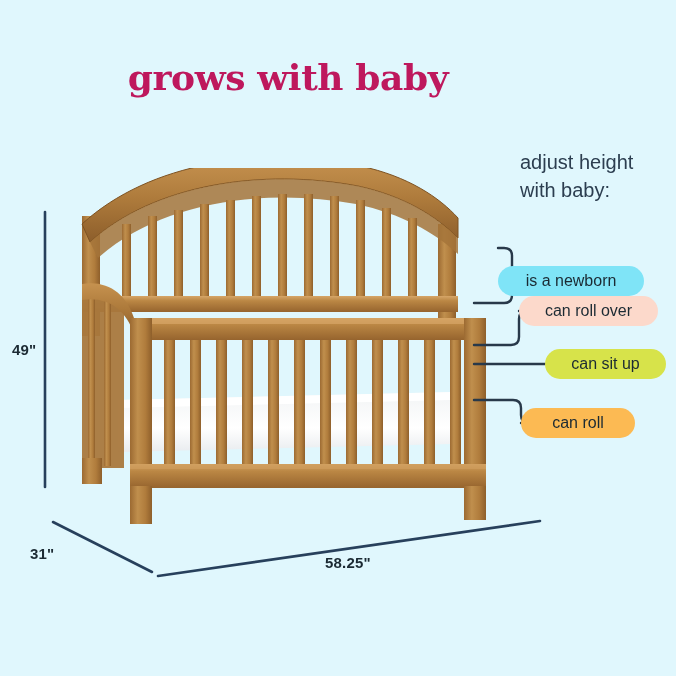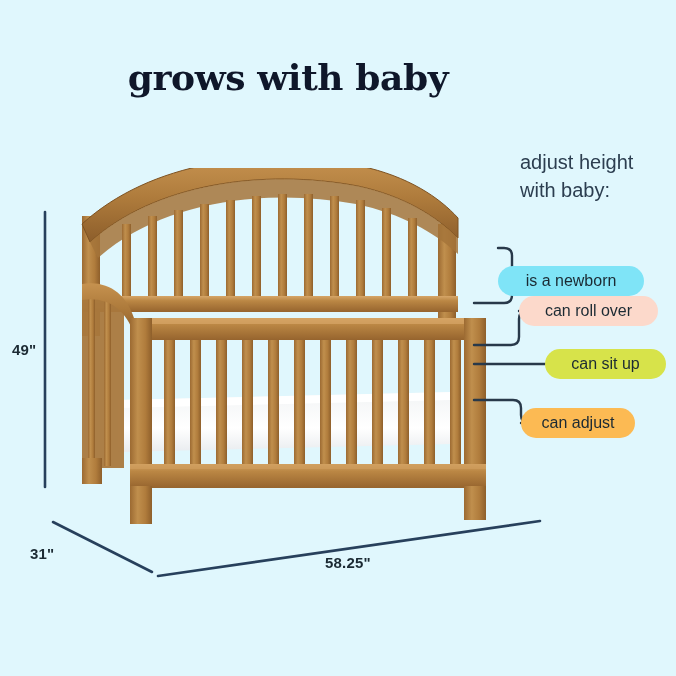--- a/index.html
+++ b/index.html
@@ -24,21 +24,21 @@
   .title {
     position: absolute;
     left: 0;
     top: 56px;
     width: 576px;
     text-align: center;
     font-family: "DejaVu Serif", "Liberation Serif", serif;
     font-weight: 700;
     font-size: 36px;
     letter-spacing: -0.4px;
-    color: #0f172a;
+    color: #be185d;
   }
 
   
   .adjust-heading {
     position: absolute;
     left: 486px;
     top: 148px;
     width: 200px;
     font-size: 20px;
     line-height: 28px;
@@ -233,21 +233,21 @@
   <div class="pill pill-newborn" style="background: rgb(127, 228, 247);">
     <span>is a newborn</span>
   </div>
   <div class="pill pill-rollover" style="background: rgb(252, 217, 203);">
     <span>can roll over</span>
   </div>
   <div class="pill pill-situp" style="background: rgb(215, 227, 74);">
     <span>can sit up</span>
   </div>
   <div class="pill pill-stand" style="background: rgb(252, 186, 83);">
-    <span>can adjust</span>
+    <span>can roll</span>
   </div>
 
   <svg id="dimensions" viewBox="0 0 676 676">
     <g stroke="#27405c" stroke-width="2.6" stroke-linecap="round" fill="none">
 
       <line x1="45" y1="212" x2="45" y2="487"></line>
 
       <line x1="53" y1="522" x2="152" y2="572"></line>
 
       <line x1="158" y1="576" x2="540" y2="521"></line>

